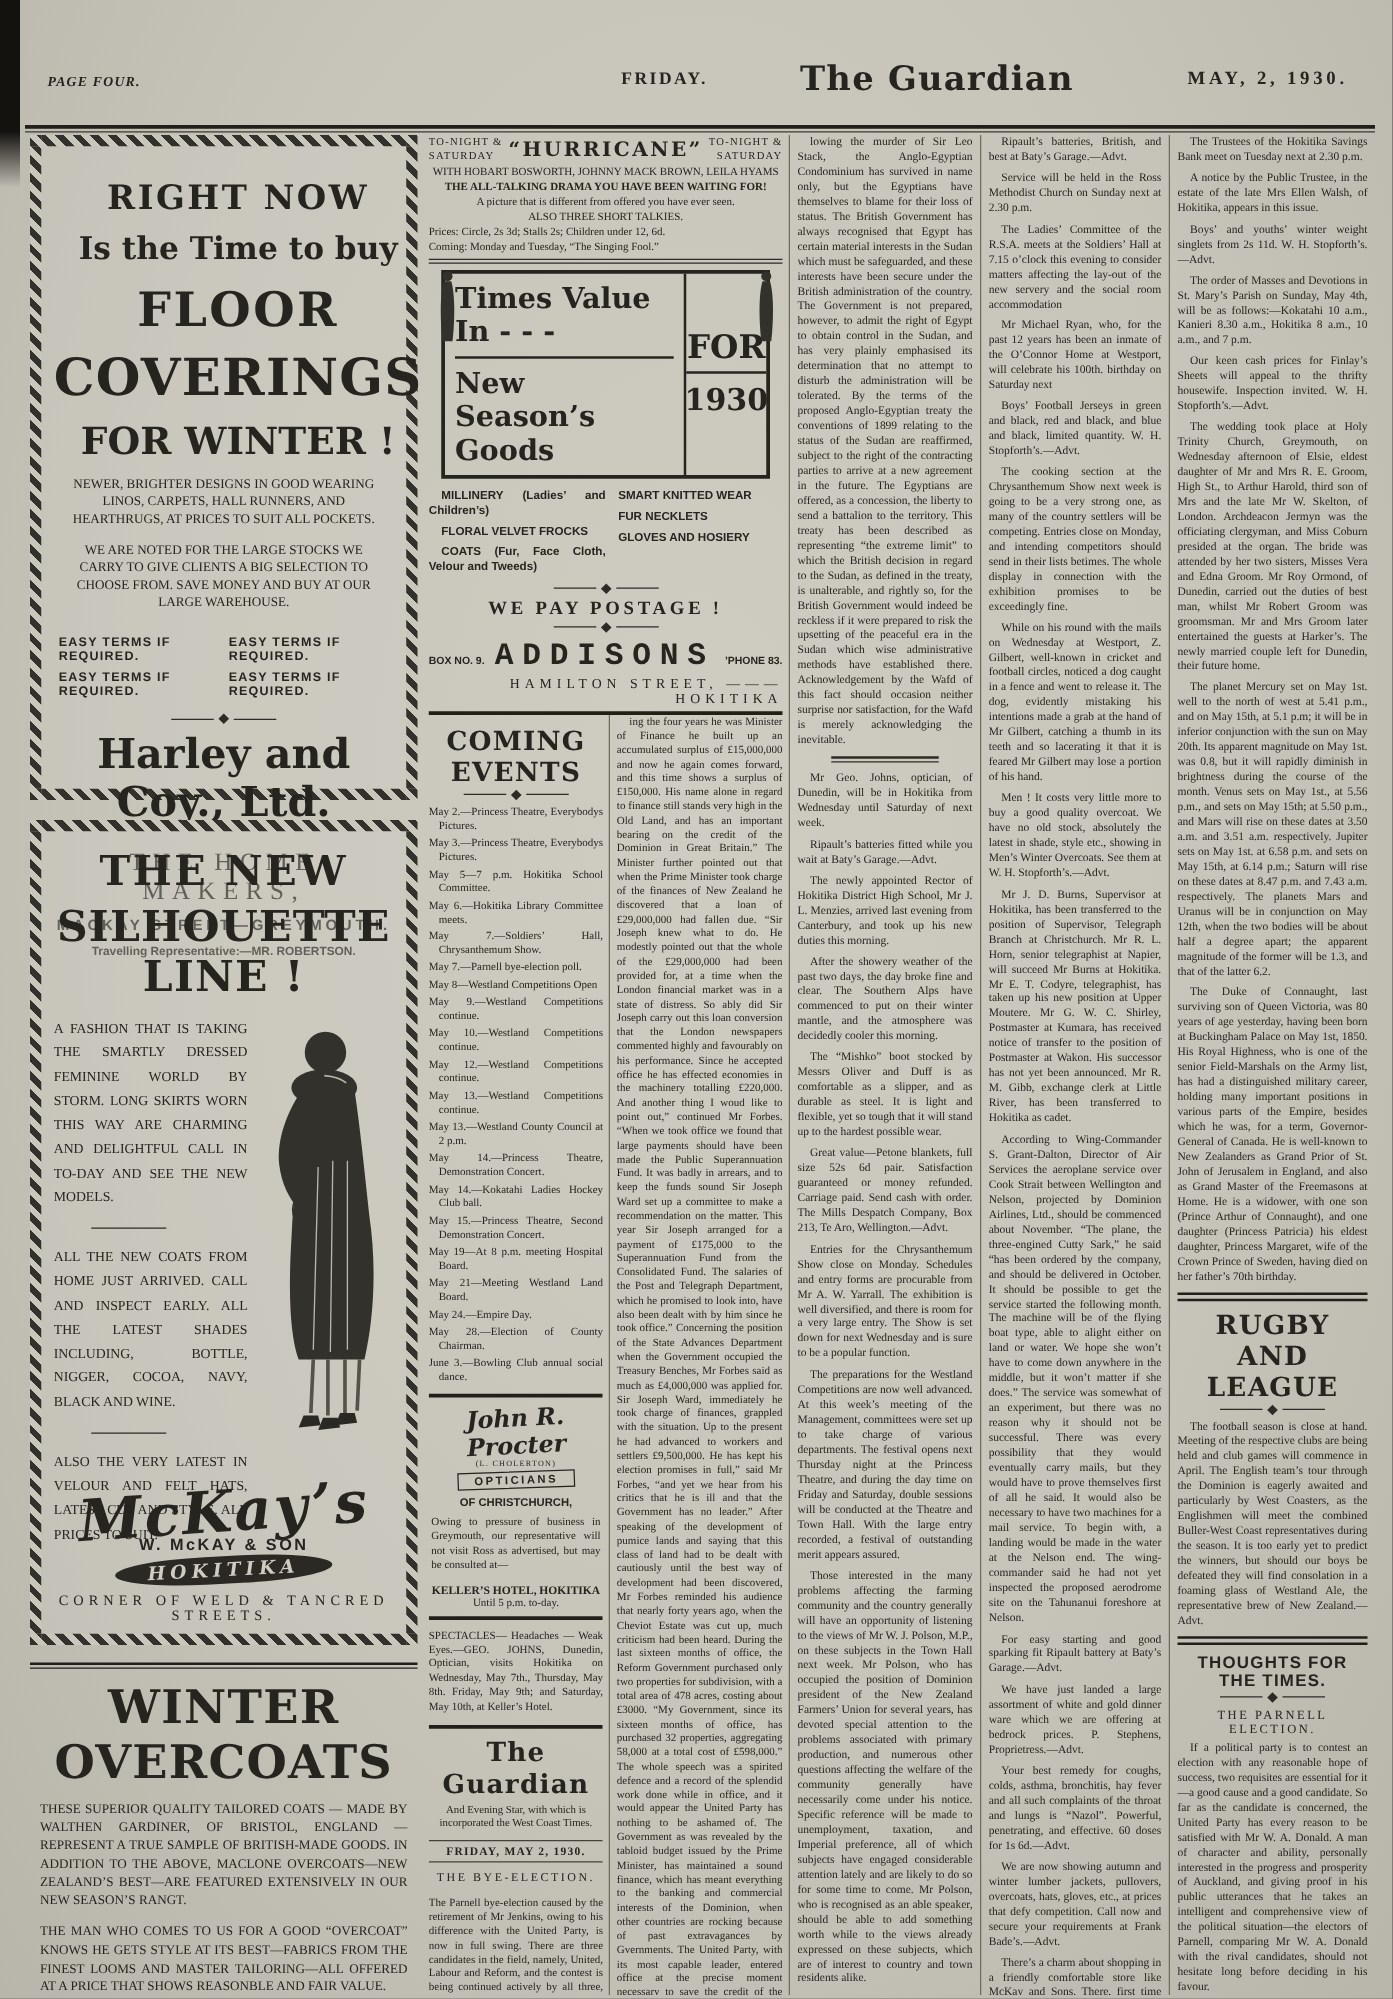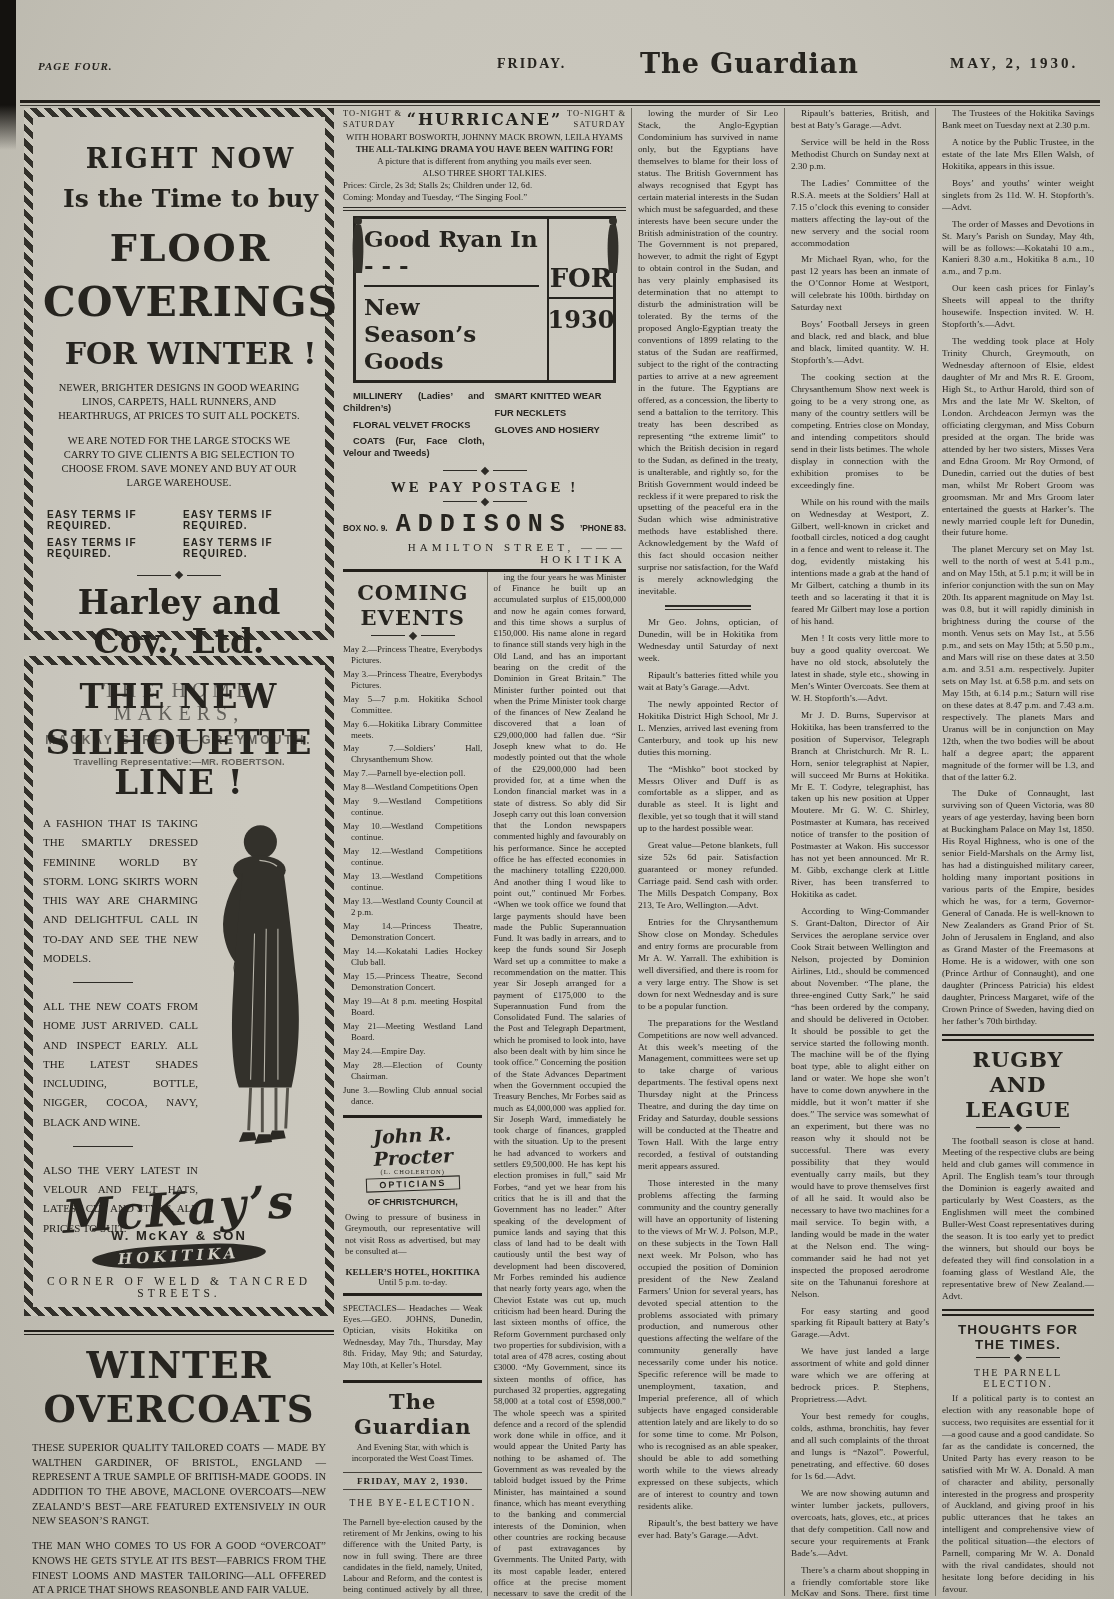--- a/index.html
+++ b/index.html
@@ -215,35 +215,35 @@
     <section class="col col-b col-rule">
 
       <div class="hur">
         <div class="hur-top">
           <div class="hur-corner">TO-NIGHT &amp; SATURDAY</div>
           <div class="hur-title">“HURRICANE”</div>
           <div class="hur-corner" style="text-align:right">TO-NIGHT &amp; SATURDAY</div>
         </div>
         <div class="hur-line">WITH HOBART BOSWORTH, JOHNNY MACK BROWN, LEILA HYAMS</div>
         <div class="hur-line hur-b">THE ALL-TALKING DRAMA YOU HAVE BEEN WAITING FOR!</div>
-        <div class="hur-line">A picture that is different from anything you mails ever seen.</div>
+        <div class="hur-line">A picture that is different from offered you have ever seen.</div>
         <div class="hur-line">ALSO THREE SHORT TALKIES.</div>
         <div class="hur-line" style="text-align:left">Prices:  Circle, 2s 3d;  Stalls 2s;  Children under 12, 6d.</div>
         <div class="hur-line" style="text-align:left">Coming:  Monday and Tuesday, “The Singing Fool.”</div>
       </div>
       <div class="hur-rule"></div>
 
       <div>
         <div class="gv-box">
           <svg class="gv-fig fl" viewBox="0 0 20 62">
             <circle cx="10" cy="6" r="4" fill="#33312b"></circle>
               <path d="M7,10 C4,20 4,40 6,58 L14,58 C16,40 16,20 13,10 Z" fill="#33312b"></path>
           </svg>
           <div class="gv-left">
-            <div class="gv1">Good Ryan In - - -</div>
+            <div class="gv1">Times Value In - - -</div>
             <div class="gv2">New Season’s Goods</div>
           </div>
           <div class="gv-right">
             <div class="gv-for">FOR</div>
             <div class="gv-year">1930</div>
           </div>
           <svg class="gv-fig fr" viewBox="0 0 20 62">
             <circle cx="10" cy="6" r="4" fill="#33312b"></circle>
               <path d="M7,10 C4,20 4,40 6,58 L14,58 C16,40 16,20 13,10 Z" fill="#33312b"></path>
           </svg>
@@ -336,20 +336,21 @@
           </div>
       </div>
     </section>
 
     <section class="col col-c col-rule">
         <p class="para">lowing the murder of Sir Leo Stack, the Anglo-Egyptian Condominium has survived in name only, but the Egyptians have themselves to blame for their loss of status.  The British Government has always recognised that Egypt has certain material interests in the Sudan which must be safeguarded, and these interests have been secure under the British administration of the country.  The Government is not prepared, however, to admit the right of Egypt to obtain control in the Sudan, and has very plainly emphasised its determination that no attempt to disturb the administration will be tolerated.  By the terms of the proposed Anglo-Egyptian treaty the conventions of 1899 relating to the status of the Sudan are reaffirmed, subject to the right of the contracting parties to arrive at a new agreement in the future.  The Egyptians are offered, as a concession, the liberty to send a battalion to the territory.  This treaty has been described as representing “the extreme limit” to which the British decision in regard to the Sudan, as defined in the treaty, is unalterable, and rightly so, for the British Government would indeed be reckless if it were prepared to risk the upsetting of the peaceful era in the Sudan which wise administrative methods have established there.  Acknowledgement by the Wafd of this fact should occasion neither surprise nor satisfaction, for the Wafd is merely acknowledging the inevitable.</p>
         <div class="story-rule"></div>
         <p class="para">Mr Geo. Johns, optician, of Dunedin, will be in Hokitika from Wednesday until Saturday of next week.</p>
         <p class="para">Ripault’s batteries fitted while you wait at Baty’s Garage.—Advt.</p>
         <p class="para">The newly appointed Rector of Hokitika District High School, Mr J. L. Menzies, arrived last evening from Canterbury, and took up his new duties this morning.</p>
+        <p class="para">After the showery weather of the past two days, the day broke fine and clear. The Southern Alps have commenced to put on their winter mantle, and the atmosphere was decidedly cooler this morning.</p>
         <p class="para">The “Mishko” boot stocked by Messrs Oliver and Duff is as comfortable as a slipper, and as durable as steel.  It is light and flexible, yet so tough that it will stand up to the hardest possible wear.</p>
         <p class="para">Great value—Petone blankets, full size 52s 6d pair.  Satisfaction guaranteed or money refunded.  Carriage paid.  Send cash with order.  The Mills Despatch Company, Box 213, Te Aro, Wellington.—Advt.</p>
         <p class="para">Entries for the Chrysanthemum Show close on Monday.  Schedules and entry forms are procurable from Mr A. W. Yarrall.  The exhibition is well diversified, and there is room for a very large entry.  The Show is set down for next Wednesday and is sure to be a popular function.</p>
         <p class="para">The preparations for the Westland Competitions are now well advanced. At this week’s meeting of the Management, committees were set up to take charge of various departments.  The festival opens next Thursday night at the Princess Theatre, and during the day time on Friday and Saturday, double sessions will be conducted at the Theatre and Town Hall.  With the large entry recorded, a festival of outstanding merit appears assured.</p>
         <p class="para">Those interested in the many problems affecting the farming community and the country generally will have an opportunity of listening to the views of Mr W. J. Polson, M.P., on these subjects in the Town Hall next week. Mr Polson, who has occupied the position of Dominion president of the New Zealand Farmers’ Union for several years, has devoted special attention to the problems associated with primary production, and numerous other questions affecting the welfare of the community generally have necessarily come under his notice.  Specific reference will be made to unemployment, taxation, and Imperial preference, all of which subjects have engaged considerable attention lately and are likely to do so for some time to come.  Mr Polson, who is recognised as an able speaker, should be able to add something worth while to the views already expressed on these subjects, which are of interest to country and town residents alike.</p>
         <p class="para">Ripault’s, the best battery we have ever had.  Baty’s Garage.—Advt.</p>
       </section>
 
     <section class="col col-d col-rule">
         <p class="para">Ripault’s batteries, British, and best at Baty’s Garage.—Advt.</p>

